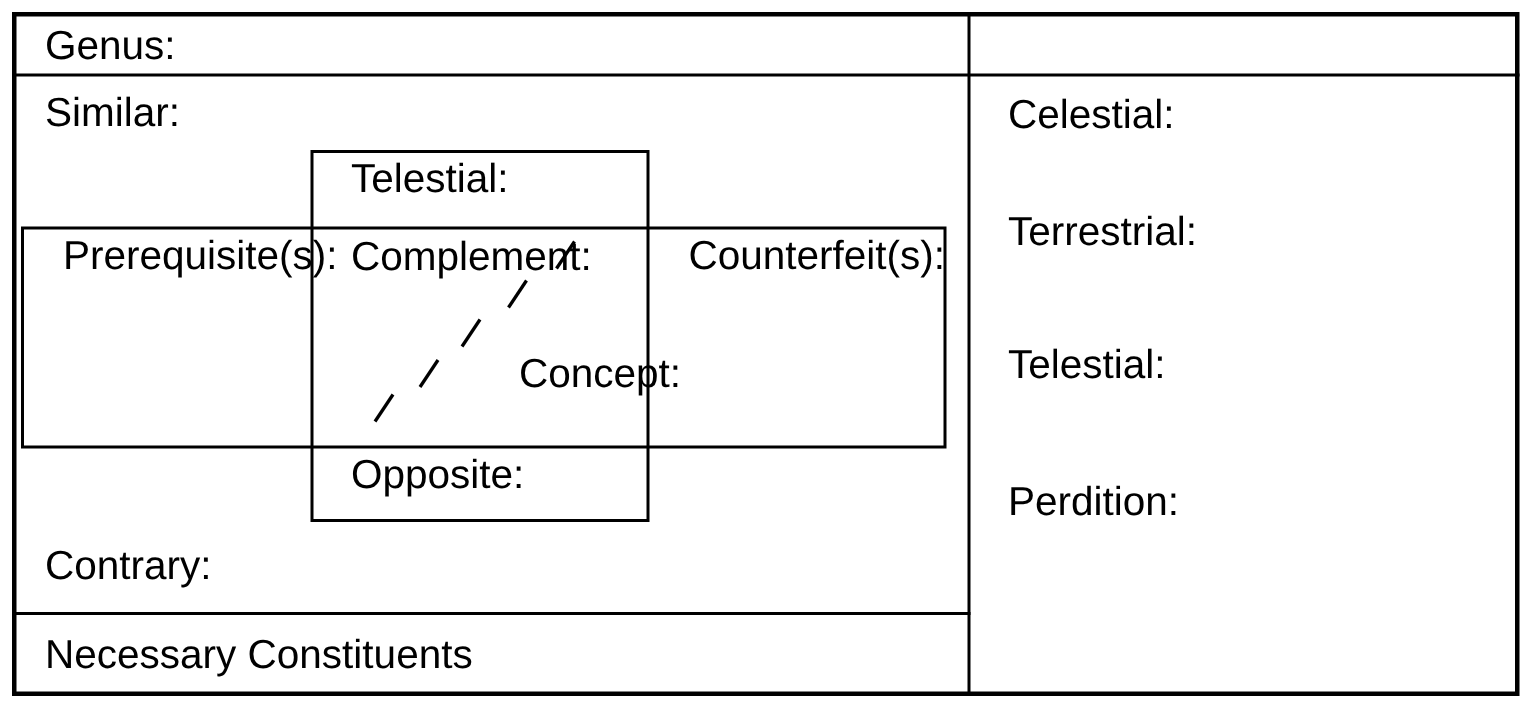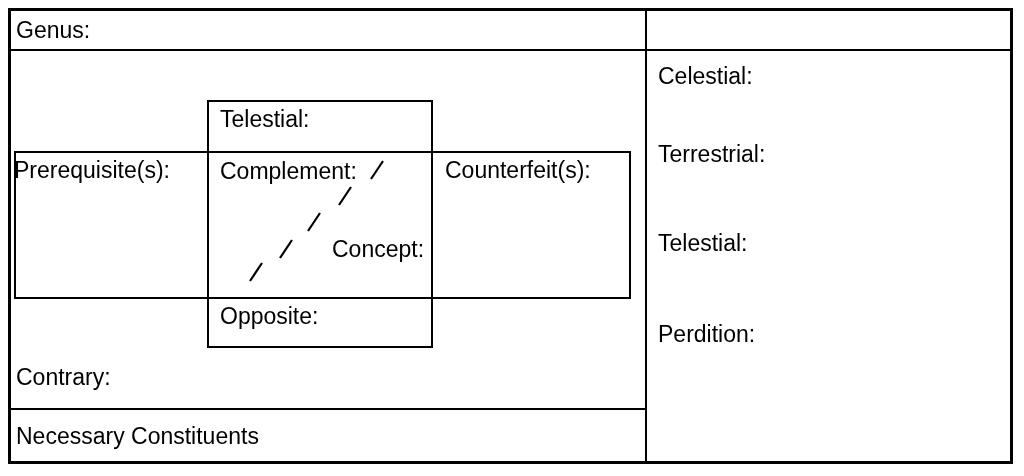--- a/index.html
+++ b/index.html
@@ -11,24 +11,25 @@
     position: relative;
     width: 1024px;
     height: 476px;
     background: #ffffff;
     font-family: "Liberation Sans", "DejaVu Sans", sans-serif;
     color: #000000;
     overflow: hidden;
   }
   .label {
     position: absolute;
-    font-size: 23px;
+    font-size: 27px;
     line-height: 27px;
     white-space: nowrap;
     color: #000000;
+    margin-left: 14px;
   }
   .rect {
     position: absolute;
     box-sizing: border-box;
     background: transparent;
   }
   .outer-border { left: 8px; top: 8px; width: 1005px; height: 456px; border: 3px solid #000; }
   .box-wide    { left: 14px; top: 151px; width: 617px; height: 148px; border: 2px solid #000; }
   .box-mid     { left: 207px; top: 100px; width: 226px; height: 248px; border: 2px solid #000; }
   .line {
@@ -44,21 +45,21 @@
     width: 1024px; height: 476px;
     pointer-events: none;
   }
   
   .pos-genus        { left: 16px;  top: 17px; }
   .pos-levels       { left: 647px; top: 17px; width: 366px; text-align: center; }
   .pos-similar      { left: 16px;  top: 62px; }
   .pos-celestial    { left: 658px; top: 63px; }
   .pos-perfection   { left: 220px; top: 106px; }
   .pos-terrestrial  { left: 658px; top: 141px; text-align: center; }
-  .pos-prereq       { left: 14px;  top: 157px; }
+  .pos-prereq       { left: 28px;  top: 157px; }
   .pos-complement   { left: 220px; top: 158px; }
   .pos-counterfeit  { left: 445px; top: 157px; }
   .pos-concept      { left: 332px; top: 236px; }
   .pos-telestial    { left: 658px; top: 230px; }
   .pos-opposite     { left: 220px; top: 303px; }
   .pos-perdition    { left: 658px; top: 321px; }
   .pos-contrary     { left: 16px;  top: 364px; }
   .pos-necessary    { left: 16px;  top: 423px; }
 </style>
 </head>
@@ -77,20 +78,21 @@
     <g stroke="#000000" stroke-width="2.2" stroke-linecap="butt">
       <line x1="371" y1="179" x2="383" y2="161"></line>
       <line x1="339" y1="205" x2="351" y2="187"></line>
       <line x1="308" y1="231" x2="320" y2="213"></line>
       <line x1="280" y1="258" x2="292" y2="240"></line>
       <line x1="250" y1="281" x2="262" y2="263"></line>
     </g>
   </svg>
 
   <div class="label pos-genus">Genus:</div>
+  <div class="label pos-similar">Similar:</div>
   <div class="label pos-prereq">Prerequisite(s):</div>
   <div class="label pos-perfection">Telestial:</div>
   <div class="label pos-concept">Concept:</div>
   <div class="label pos-complement">Complement:</div>
   <div class="label pos-opposite">Opposite:</div>
   <div class="label pos-counterfeit">Counterfeit(s):</div>
   <div class="label pos-contrary">Contrary:</div>
   <div class="label pos-necessary">Necessary Constituents</div>
 
   <div class="label pos-celestial">Celestial:</div>

